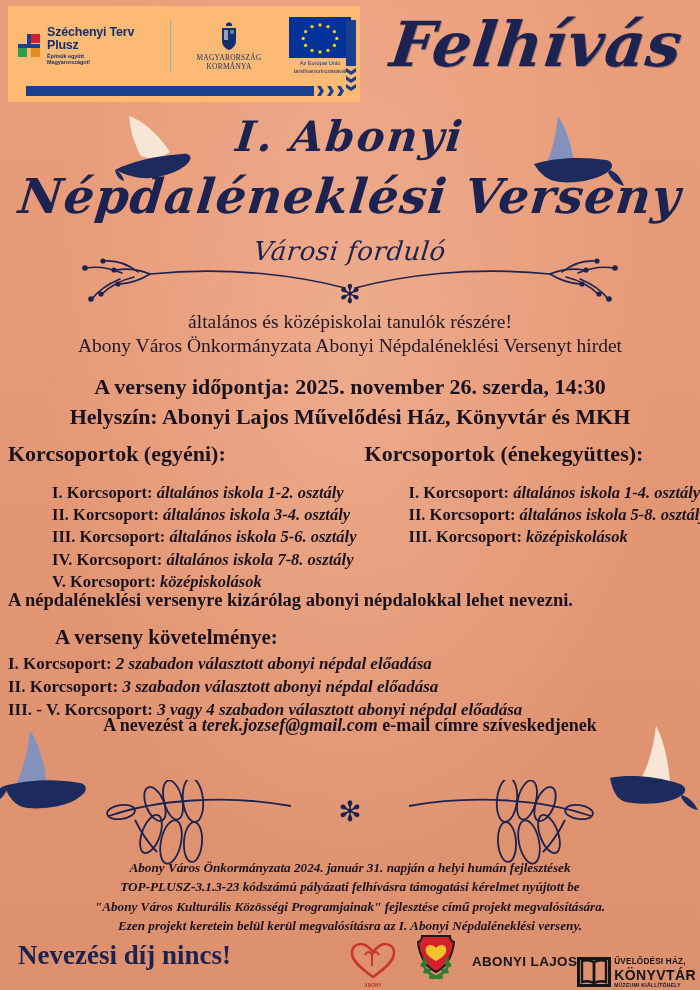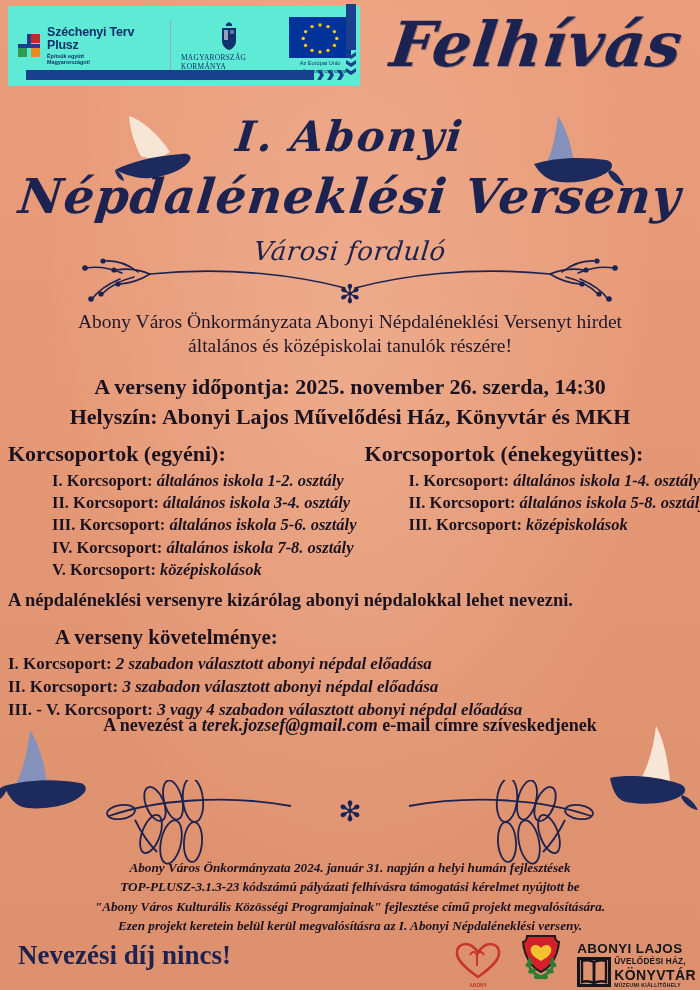--- a/index.html
+++ b/index.html
@@ -25,22 +25,22 @@
       linear-gradient(180deg, rgba(255,255,255,0.05) 0%, rgba(0,0,0,0.05) 100%);
     pointer-events: none;
   }
 
   
   .eu-banner {
     position: absolute;
     left: 8px;
     top: 6px;
     width: 352px;
-    height: 80px;
-    background: #5eead4;
+    height: 96px;
+    background: #fdba74;
     box-sizing: border-box;
     padding: 6px 8px 0 8px;
   }
   .eu-row {
     display: flex;
     align-items: center;
     height: 68px;
   }
   .szt-logo {
     display: flex;
@@ -84,20 +84,21 @@
   .eu-sep {
     width: 1px;
     height: 52px;
     background: #9aa6c4;
     margin: 0 10px 0 6px;
     flex: none;
   }
   .gov-logo {
     width: 96px;
     flex: none;
+    text-align: center;
   }
   .gov-crest {
     width: 22px;
     height: 30px;
     margin: 0 auto 2px auto;
     display: block;
   }
   .gov-text {
     font-family: "Liberation Serif", serif;
     font-size: 7.4px;
@@ -264,21 +265,21 @@
     left: 8px; right: 8px;
     top: 440px;
     display: flex;
     gap: 8px;
   }
   .col { flex: 1 1 50%; }
   .col-head {
     font-weight: bold;
     font-size: 22px;
     line-height: 1.25;
-    margin-bottom: 2px;
+    margin-bottom: 14px;
     color: #1b1220;
   }
   .grp-line {
     font-size: 16.5px;
     line-height: 1.36;
     font-weight: bold;
     color: #1b1220;
     white-space: nowrap;
     margin-left: 44px;
   }
@@ -379,21 +380,21 @@
     font-size: 4.6px;
     color: #b8332b;
     font-weight: bold;
     letter-spacing: 0.2px;
     margin-top: -2px;
   }
   .logo-crest { width: 56px; }
   .logo-ablk {
     display: flex;
     align-items: flex-start;
-    flex-direction: column;
+    flex-direction: row;
     line-height: 1;
   }
   .ablk-top {
     font-family: "Liberation Sans", sans-serif;
     font-weight: bold;
     font-size: 13.4px;
     letter-spacing: 0.4px;
     color: #14161c;
   }
   .ablk-body { display: flex; align-items: flex-start; gap: 3px; margin-top: 2px; }
@@ -549,22 +550,22 @@
         <circle cx="582" cy="32" r="2.6"></circle>
       <circle cx="597" cy="9" r="2.6"></circle>
         <circle cx="599" cy="42" r="2.6"></circle>
       <circle cx="615" cy="16" r="2.8"></circle>
         <circle cx="609" cy="47" r="2.8"></circle>
     </g>
   </svg>
   <div class="star-sep">✻</div>
 
   <div class="intro">
+    <div>általános és középiskolai tanulók részére!</div>
     <div>Abony Város Önkormányzata Abonyi Népdaléneklési Versenyt hirdet</div>
-    <div>általános és középiskolai tanulók részére!</div>
   </div>
 
   <div class="when-where">
     <div>A verseny időpontja: 2025. november 26. szerda, 14:30</div>
     <div>Helyszín: Abonyi Lajos Művelődési Ház, Könyvtár és MKH</div>
   </div>
 
   <div class="groups">
     <div class="col">
       <div class="col-head">Korcsoportok (egyéni):</div>

